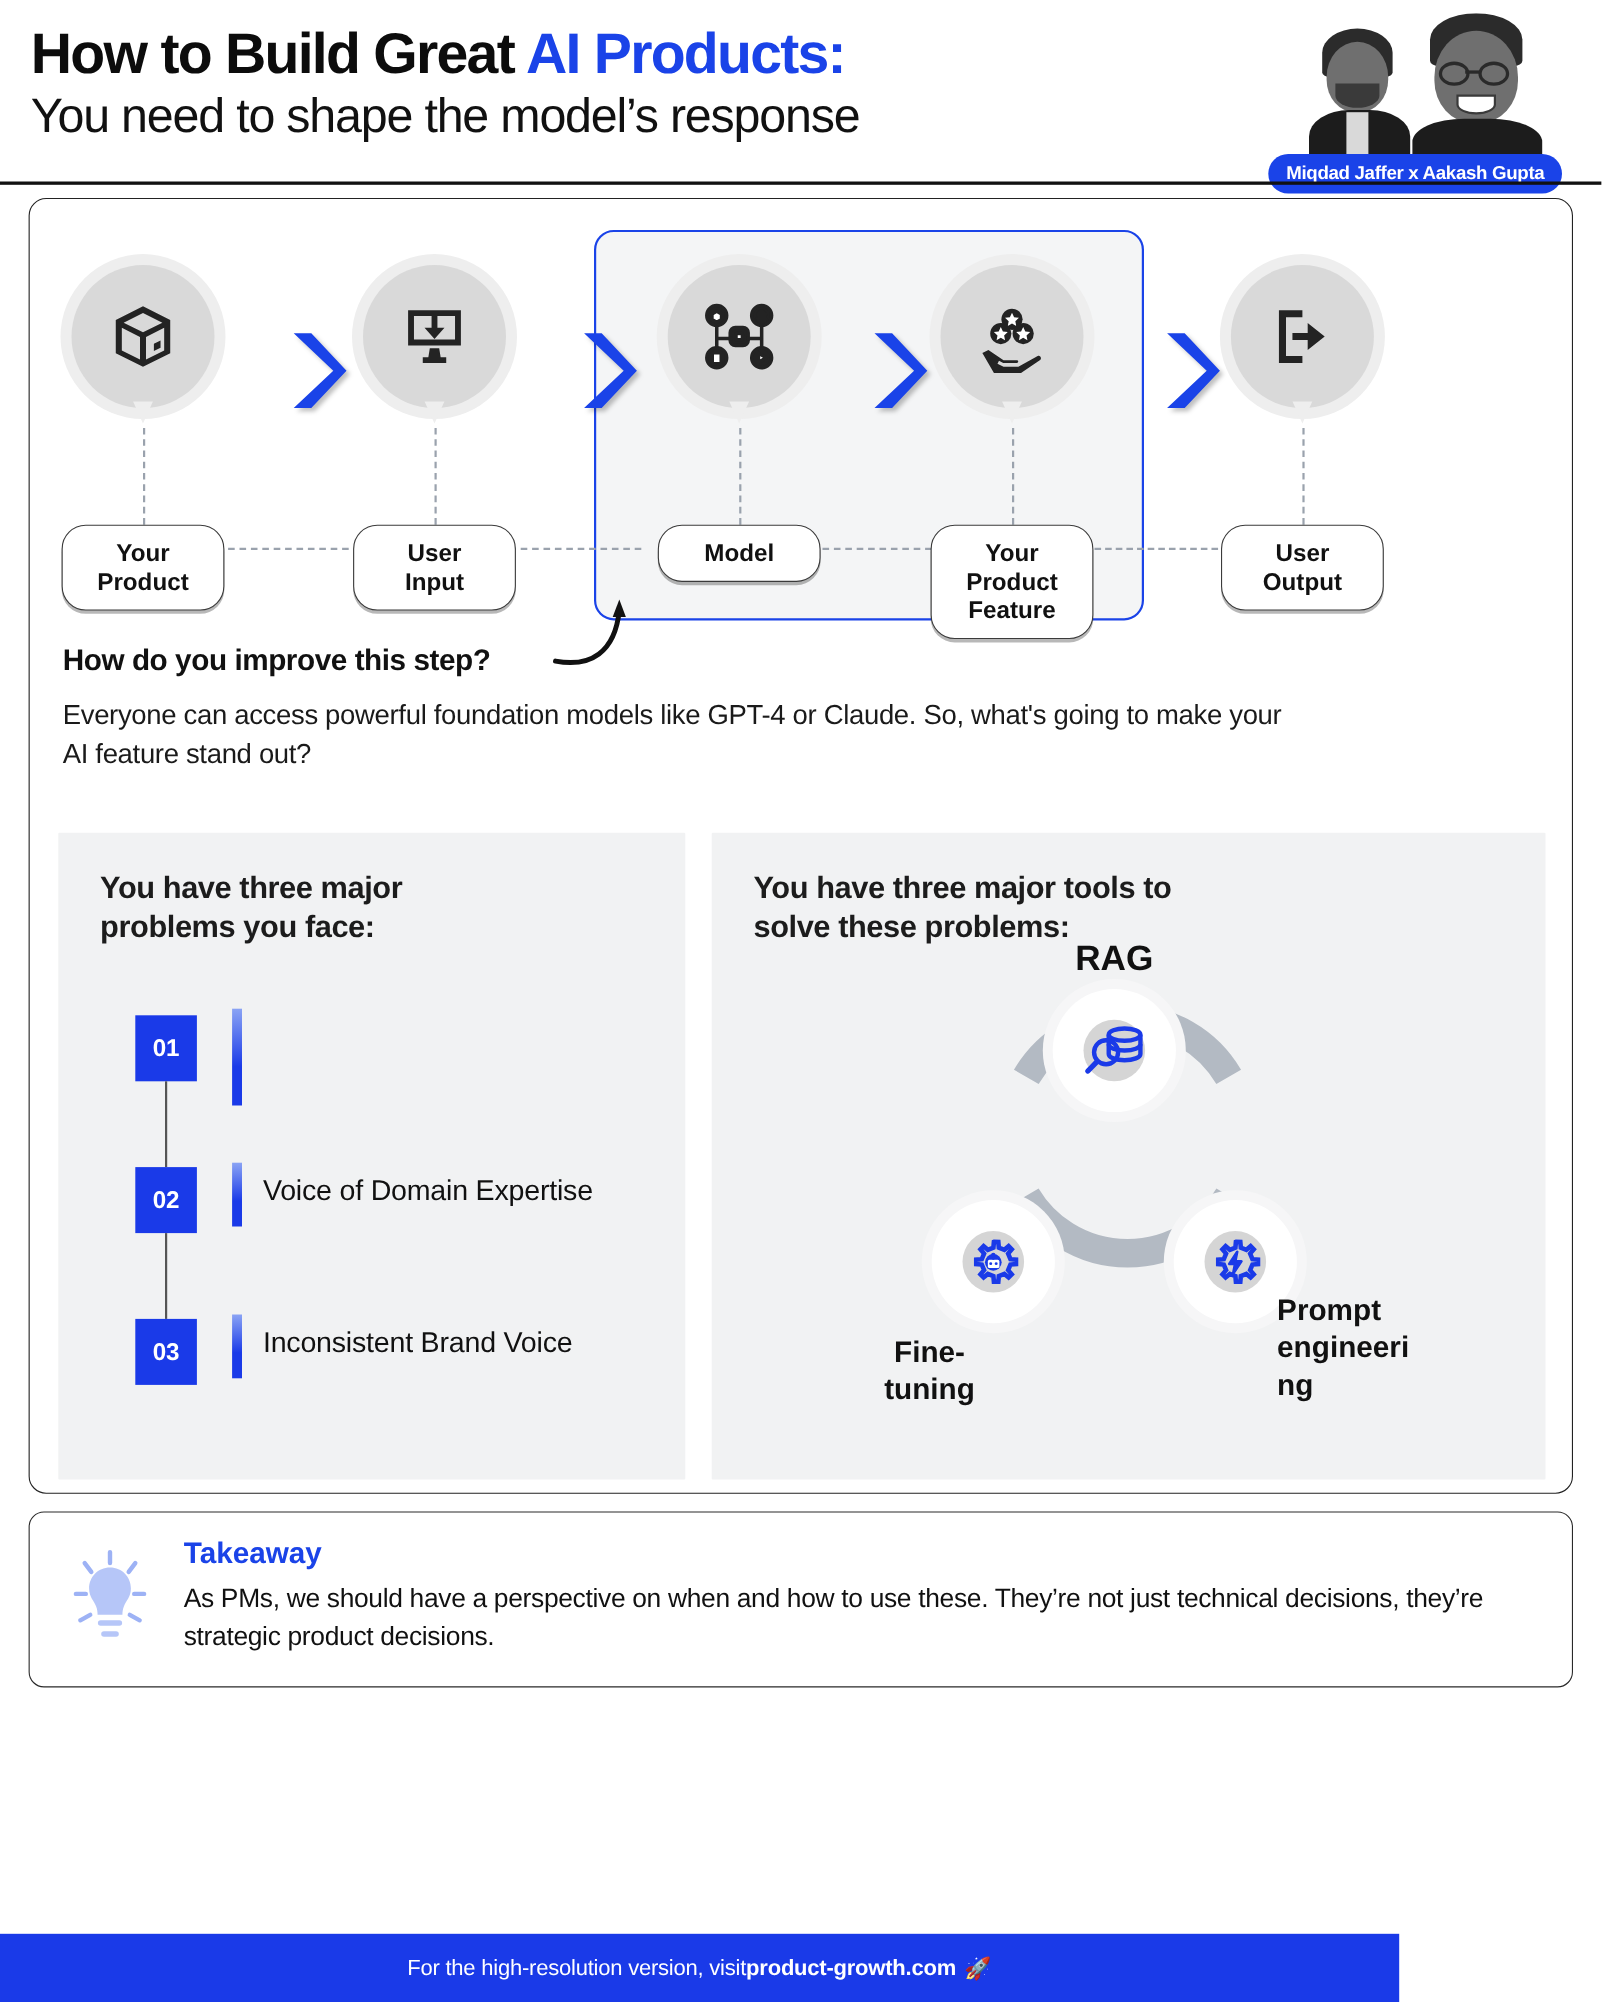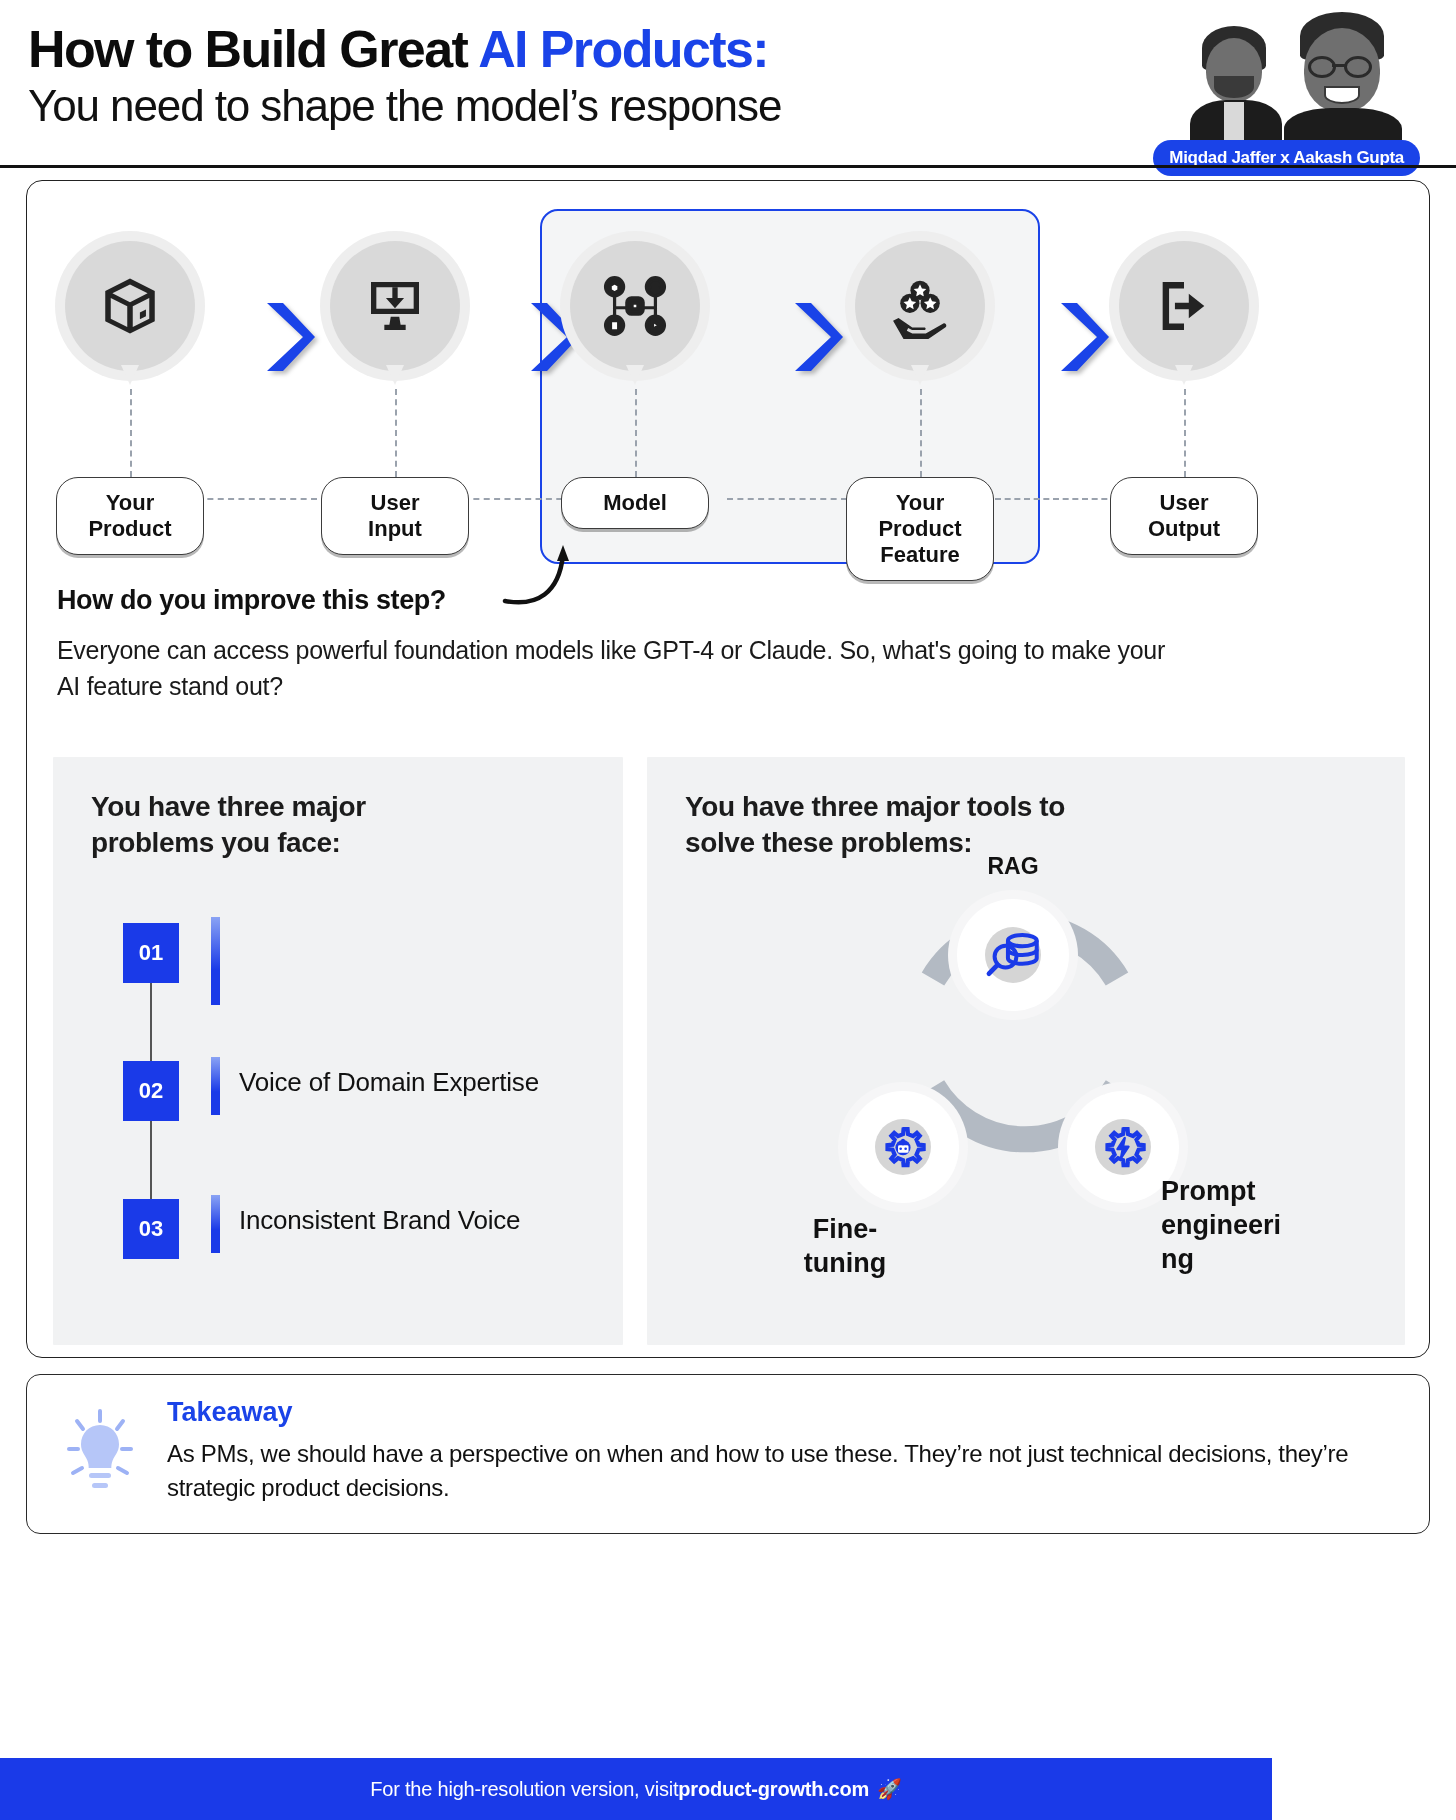--- a/index.html
+++ b/index.html
@@ -126,21 +126,21 @@
   }
   .prob-text {
     position:absolute; left: 116px; top: 0px; width: 370px;
     font-size: 26px; color:#111; line-height: 1.62; letter-spacing:-0.2px;
   }
 
   
   .triad { position:absolute; left: 118px; top: 96px; width: 520px; height: 470px; }
   .rag-title {
     position:absolute; left: 148px; top: 0; width: 200px; text-align:center;
-    font-size: 23px; font-weight: 700; color:#111;
+    font-size: 32px; font-weight: 700; color:#111;
   }
   .ring { position:absolute; left: 136px; top: 56px; }
   .tnode {
     position:absolute; width: 112px; height: 112px; border-radius: 50%;
     background:#fff; display:flex; align-items:center; justify-content:center;
     box-shadow: 0 0 0 9px #f6f6f7;
   }
   .tnode .disc {
     position:absolute; width: 56px; height: 56px; border-radius:50%; background:#d5d5d5;
   }
@@ -248,21 +248,21 @@
         <div class="stem"></div>
         <div class="label-box" style="white-space:pre-line;">User
 Input</div>
       </div>
       <div class="chev" style="left:500px;">
         <svg width="54" height="76" viewBox="0 0 54 76">
             <path d="M4 4 L40 38 L4 72 L20 72 L52 38 L20 4 Z" fill="#1A43E8"></path>
           </svg>
       </div>
 
-      <div class="node" style="left:543px;top:60px;">
+      <div class="node" style="left:580px;top:60px;">
         <div class="bubble">
           <svg width="70" height="70" viewBox="0 0 24 24" fill="none" stroke="#232323" stroke-width="1.1">
             <rect x="9.2" y="9.2" width="5.6" height="5.6" rx="1.6" fill="#232323"></rect>
             <rect x="11" y="11" width="2" height="2" rx="0.5" fill="#fff"></rect>
             <circle cx="5" cy="5.4" r="3.1" fill="#232323"></circle>
               <path d="M5 4.1l1.5.85v1.7L5 7.5 3.5 6.65v-1.7L5 4.1z" fill="#fff"></path>
             <circle cx="19" cy="5.4" r="3.1" fill="#232323"></circle>
               <text x="19" y="7.3" font-size="4.6" fill="#fff" text-anchor="middle" font-family="sans-serif">$</text>
             <circle cx="5" cy="18.6" r="3.1" fill="#232323"></circle>
               <rect x="3.6" y="17" width="2.8" height="3.5" rx="0.5" fill="#fff"></rect>

